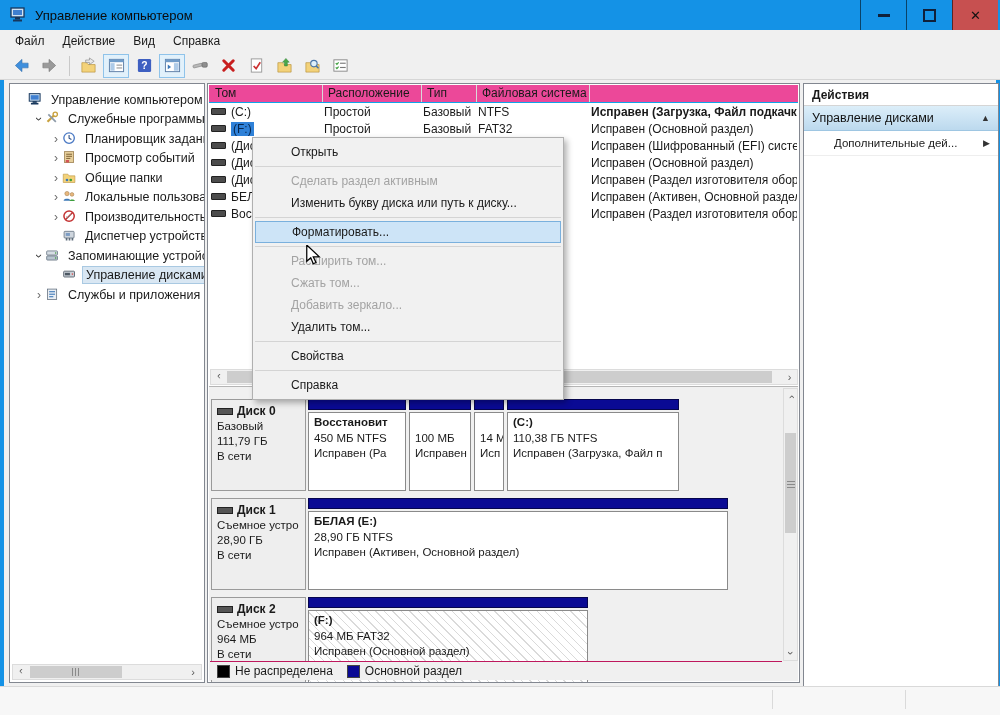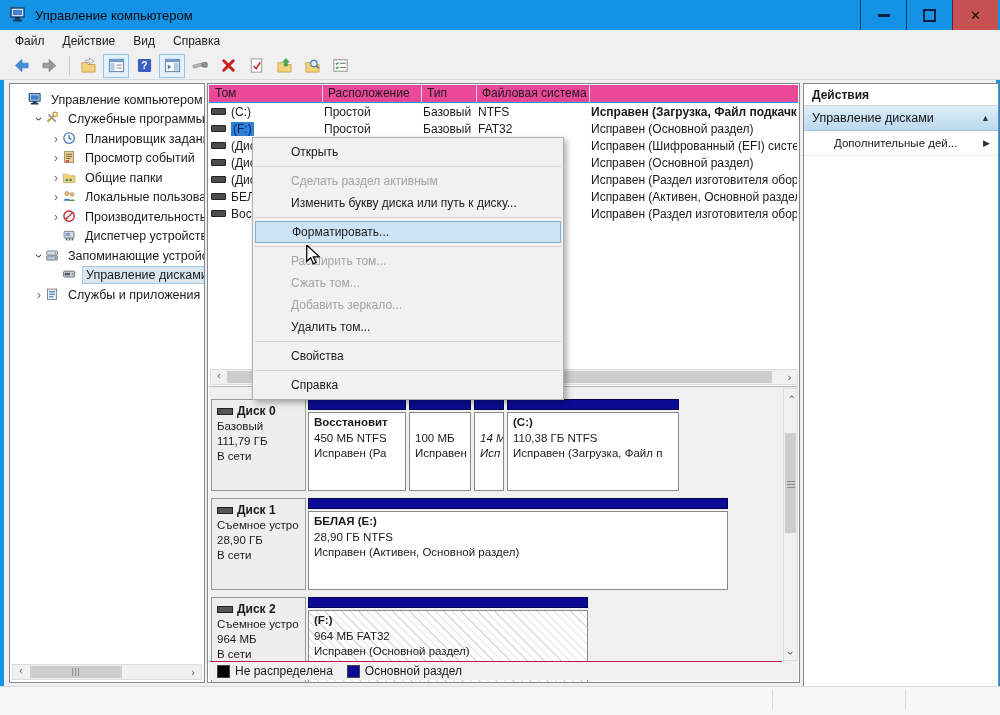--- a/index.html
+++ b/index.html
@@ -407,21 +407,21 @@
               </div>
             </div>
             <div class="part" style="left: 200px; width: 62px;">
               <div class="bar"></div>
               <div class="body">
                 <div class="pt"></div>
                 <div class="pl">100 МБ</div>
                 <div class="pl">Исправен</div>
               </div>
             </div>
-            <div class="part" style="left: 265px; width: 30px; font-style: italic;">
+            <div class="part" style="left: 265px; width: 30px;">
               <div class="bar"></div>
               <div class="body">
                 <div class="pt"></div>
                 <div class="pl">14 М</div>
                 <div class="pl">Исп</div>
               </div>
             </div>
             <div class="part" style="left: 298px; width: 172px;">
               <div class="bar"></div>
               <div class="body">

